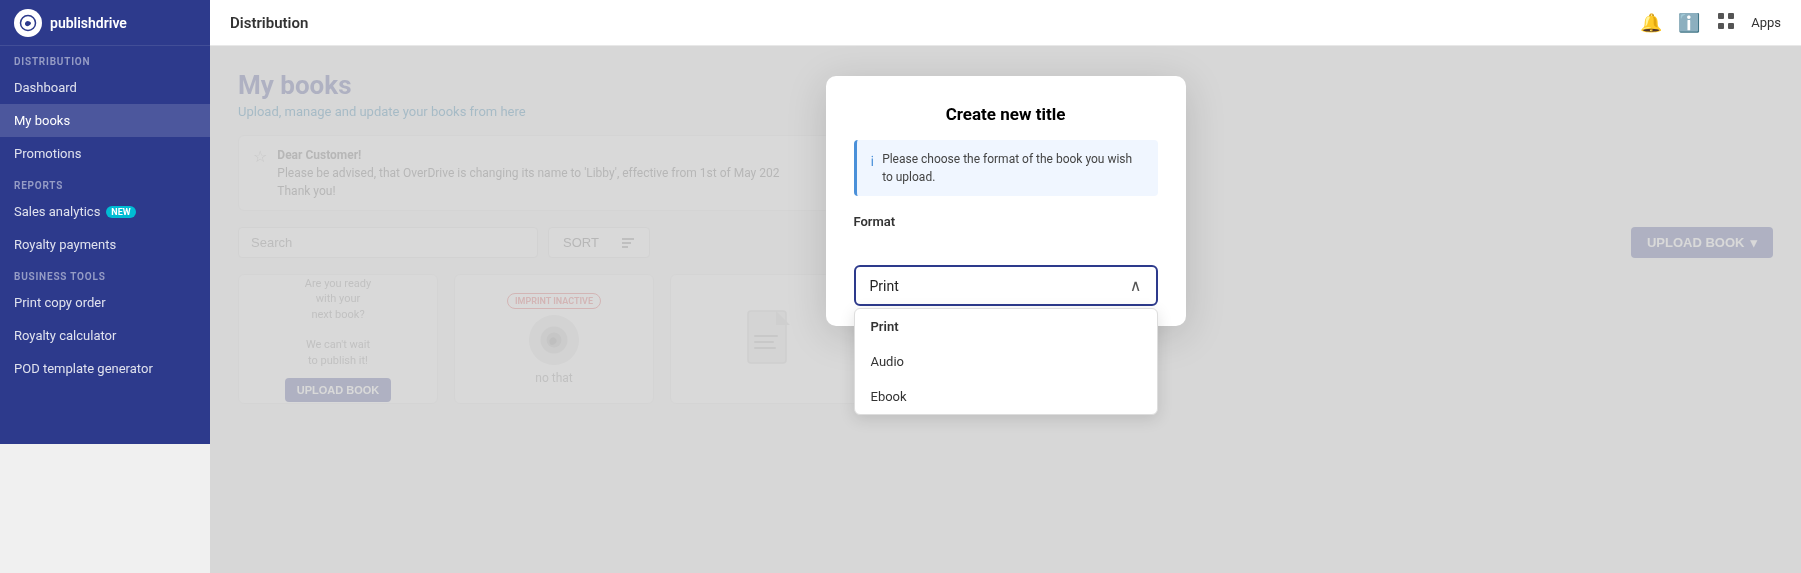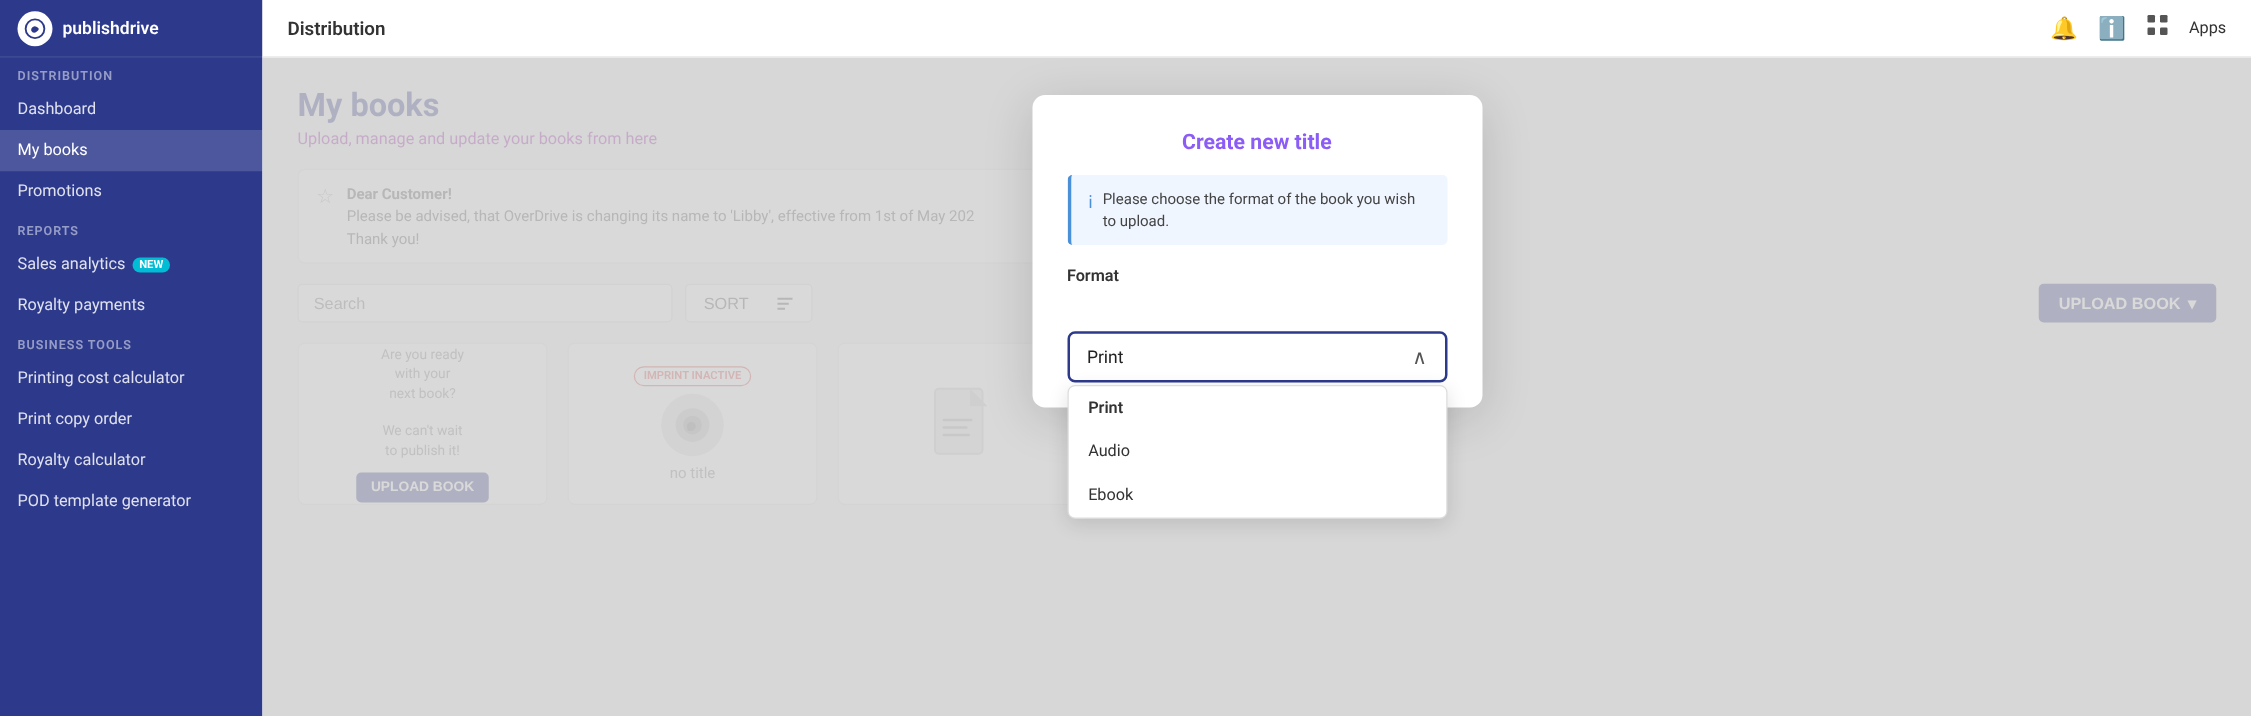--- a/index.html
+++ b/index.html
@@ -3,21 +3,21 @@
   <meta charset="utf-8">
   <style>
     * { margin: 0; padding: 0; box-sizing: border-box; }
     body { font-family: -apple-system, BlinkMacSystemFont, 'Segoe UI', Roboto, sans-serif; background: #f0f0f0; display: flex; width: 1801px; height: 573px; overflow: hidden; }
 
     
     .sidebar {
       width: 210px;
       min-width: 210px;
       background: #2d3a8c;
-      height: 573px;
+      height: 444px;
       display: flex;
       flex-direction: column;
       overflow: hidden;
     }
     .sidebar-logo {
       display: flex;
       align-items: center;
       padding: 10px 14px;
       height: 46px;
       border-bottom: 1px solid rgba(255,255,255,0.1);
@@ -128,21 +128,21 @@
       position: relative;
     }
     .page-title {
       font-size: 26px;
       font-weight: 700;
       color: #2d3a8c;
       margin-bottom: 4px;
     }
     .page-subtitle {
       font-size: 13px;
-      color: #a21caf;
+      color: #0369a1;
       margin-bottom: 16px;
     }
 
     
     .notice-banner {
       background: white;
       border: 1px solid #e8e8e8;
       border-radius: 6px;
       padding: 10px 14px;
       display: flex;
@@ -330,21 +330,21 @@
       background: white;
       border-radius: 10px;
       width: 360px;
       padding: 28px 28px 20px 28px;
       box-shadow: 0 8px 40px rgba(0,0,0,0.15);
       position: relative;
     }
     .modal-title {
       font-size: 17px;
       font-weight: 700;
-      color: #8b5cf6;
+      color: #000000;
       text-align: center;
       margin-bottom: 16px;
     }
     .modal-info-box {
       background: #f0f6ff;
       border-left: 3px solid #4a90d9;
       border-radius: 4px;
       padding: 10px 14px;
       display: flex;
       align-items: flex-start;
@@ -444,23 +444,20 @@
       <span>Sales analytics</span>
       <span class="badge-new">NEW</span>
     </div>
     <div class="sidebar-item">
       <span>Royalty payments</span>
     </div>
   </div>
 
   <div>
     <div class="sidebar-section-label">BUSINESS TOOLS</div>
-    <div class="sidebar-item">
-      <span>Printing cost calculator</span>
-    </div>
     <div class="sidebar-item">
       <span>Print copy order</span>
     </div>
     <div class="sidebar-item">
       <span>Royalty calculator</span>
     </div>
     <div class="sidebar-item">
       <span>POD template generator</span>
     </div>
   </div>
@@ -534,21 +531,21 @@
       <div class="book-card">
         <div class="book-card-imprint">
           <div class="imprint-inactive-badge">IMPRINT INACTIVE</div>
           <div class="imprint-logo">
             <svg viewBox="0 0 40 40" width="40" height="40">
               <circle cx="20" cy="20" r="18" fill="#c0c0c0"></circle>
               <circle cx="20" cy="20" r="10" fill="#a0a0a0"></circle>
               <path d="M14 20 Q18 14 22 18 Q26 22 20 26 Q14 28 14 22" fill="#808080"></path>
             </svg>
           </div>
-          <div class="no-title">no title</div>
+          <div class="no-title">no that</div>
         </div>
       </div>
 
       <div class="book-card">
         <div class="book-card-icon">
           <svg width="48" height="60" viewBox="0 0 48 60" fill="none">
             <rect x="2" y="2" width="38" height="52" rx="3" fill="#e8e8e8" stroke="#ccc" stroke-width="1.5"></rect>
             <path d="M30 2 L44 16 L30 16 Z" fill="#ccc"></path>
             <rect x="8" y="26" width="24" height="2" fill="#aaa" rx="1"></rect>
             <rect x="8" y="32" width="20" height="2" fill="#aaa" rx="1"></rect>

